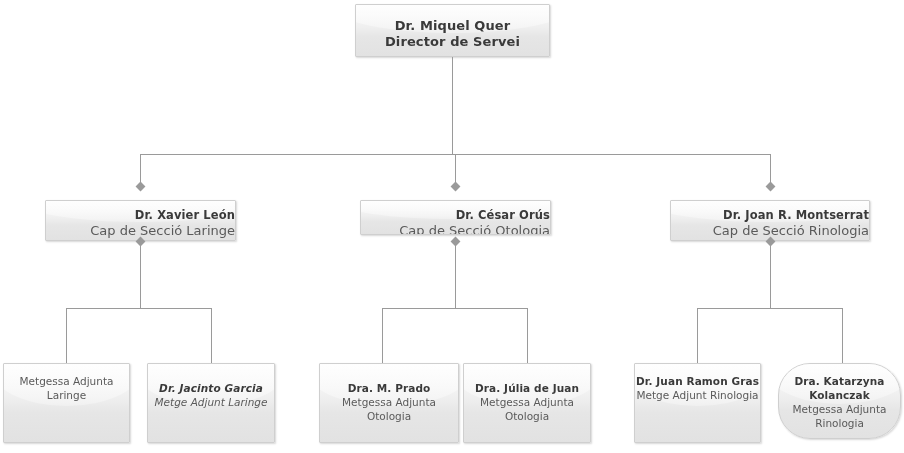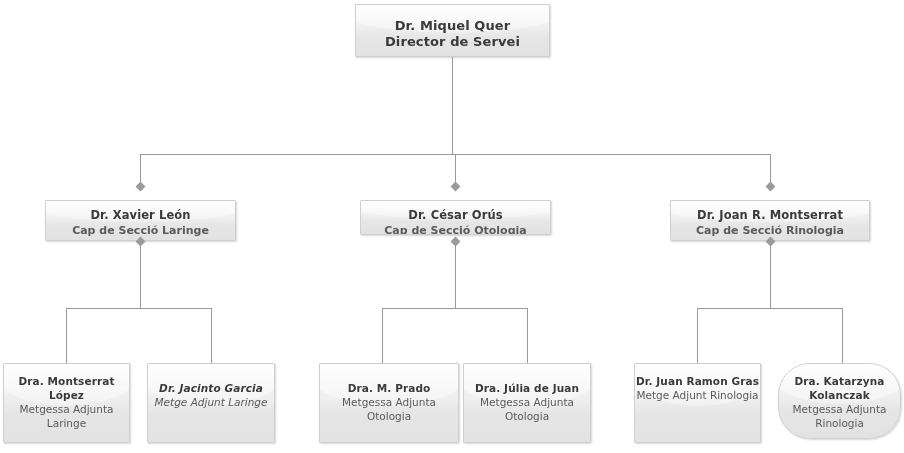--- a/index.html
+++ b/index.html
@@ -56,23 +56,23 @@
   }
   .rl{
     color:#5a5a5a;
   }
 
   
   .lvl1{font-size:12.5px;line-height:16px;}
   .lvl1 .nm{font-size:13px;}
 
   
-  .lvl2{font-size:11px;line-height:15px;}
+  .lvl2{font-size:11px;line-height:15px;text-align:right;}
   .lvl2 .nm{font-size:11.5px;}
-  .lvl2 .rl{font-size:11px;font-weight:bold;}
+  .lvl2 .rl{font-size:13px;}
 
   
   .lvl3{font-size:10.5px;line-height:14px;}
   .lvl3 .nm{font-size:10.5px;}
   .lvl3 .rl{font-size:10.5px;}
 </style>
 </head>
 <body>
 
 <div id="chart">
@@ -130,21 +130,20 @@
   <div class="vline" style="left:527px;top:308px;height:55px;"></div>
 
   <div class="diamond" style="left:767px;top:238px;"></div>
   <div class="vline" style="left:770px;top:245px;height:63px;"></div>
   <div class="hline" style="left:697px;top:308px;width:145px;"></div>
   <div class="vline" style="left:697px;top:308px;height:55px;"></div>
   <div class="vline" style="left:842px;top:308px;height:55px;"></div>
 
   <div class="node lvl3" style="left:3px;top:363px;width:127px;height:80px;padding-top:10px;">
     <div class="inner">
-      <div class="nm">Dra. Montserrat López</div>
       <div class="rl">Metgessa Adjunta Laringe</div>
     </div>
   </div>
 
   <div class="node lvl3" style="left:147px;top:363px;width:128px;height:80px;padding-top:17px;font-style:italic;">
     <div class="inner">
       <div class="nm">Dr. Jacinto Garcia</div>
       <div class="rl">Metge Adjunt Laringe</div>
     </div>
   </div>

